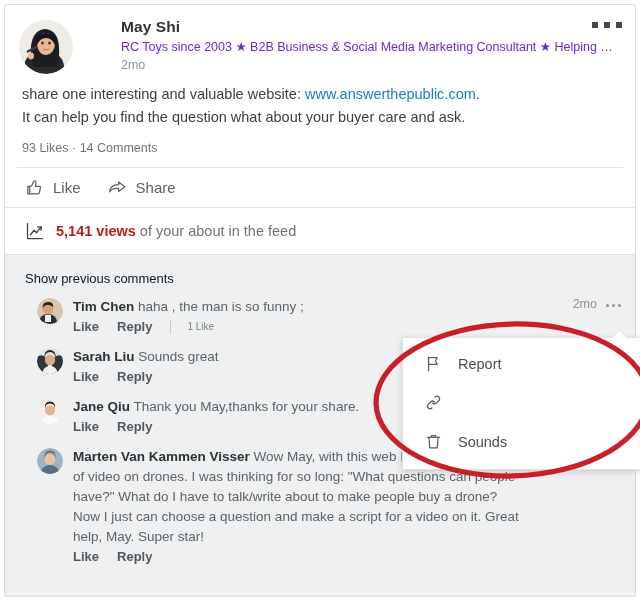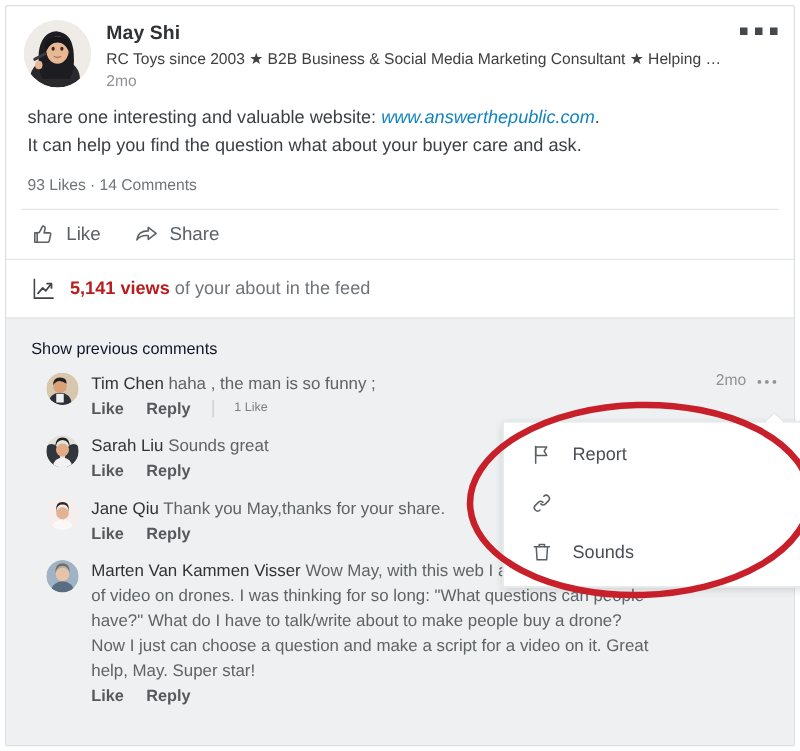--- a/index.html
+++ b/index.html
@@ -23,23 +23,24 @@
     width: 632px; height: 593px;
     background: #ffffff;
     border: 1px solid #dcdfe2;
     border-radius: 2px;
     overflow: hidden;
   }
 
   
   .post-header {
     display: flex;
-    align-items: flex-start;
+    align-items: flex-end;
     padding: 11px 14px 0 14px;
     position: relative;
+    gap: 36px;
   }
   .avatar {
     width: 54px; height: 54px;
     border-radius: 50%;
     flex: 0 0 54px;
     margin-right: 12px;
     overflow: hidden;
     position: relative;
     background: #f3f2ef;
   }
@@ -47,21 +48,21 @@
   .author-block { flex: 1 1 auto; min-width: 0; padding-top: 1px; }
   .author-name {
     font-size: 15.5px;
     font-weight: bold;
     color: #2f3336;
     line-height: 19px;
     letter-spacing: .1px;
   }
   .author-headline {
     font-size: 12.5px;
-    color: #404040;
+    color: #6d28d9;
     line-height: 18px;
     margin-top: 2px;
     white-space: nowrap;
     overflow: hidden;
     text-overflow: ellipsis;
     max-width: 525px;
   }
   .post-time {
     font-size: 12.5px;
     color: #8e9297;
@@ -87,21 +88,20 @@
   .post-body {
     padding: 9px 16px 0 17px;
     font-size: 14.5px;
     line-height: 23px;
     color: #3a3f44;
   }
   .post-body p { margin: 0; }
   .post-link {
     color: #1184c0;
     text-decoration: none;
-    font-style: italic;
   }
   .post-stats {
     padding: 12px 17px 12px 17px;
     font-size: 12.5px;
     color: #6f7478;
   }
 
   
   .divider { height: 1px; background: #e3e5e7; margin: 0 12px; }
   .actions {
@@ -161,21 +161,21 @@
     background: #f3f2ef;
     margin-top: 1px;
   }
   .c-avatar svg { display: block; width: 100%; height: 100%; }
   .c-main { flex: 1 1 auto; min-width: 0; }
   .c-text {
     font-size: 13.5px;
     line-height: 20px;
     color: #5e6367;
   }
-  .c-name { font-weight: normal; color: #2f3336; }
+  .c-name { font-weight: bold; color: #2f3336; }
   .c-actions {
     margin-top: 2px;
     display: flex;
     align-items: center;
     font-size: 13px;
     color: #5e6367;
   }
   .c-actions span.act {
     font-weight: bold;
     margin-right: 18px;

